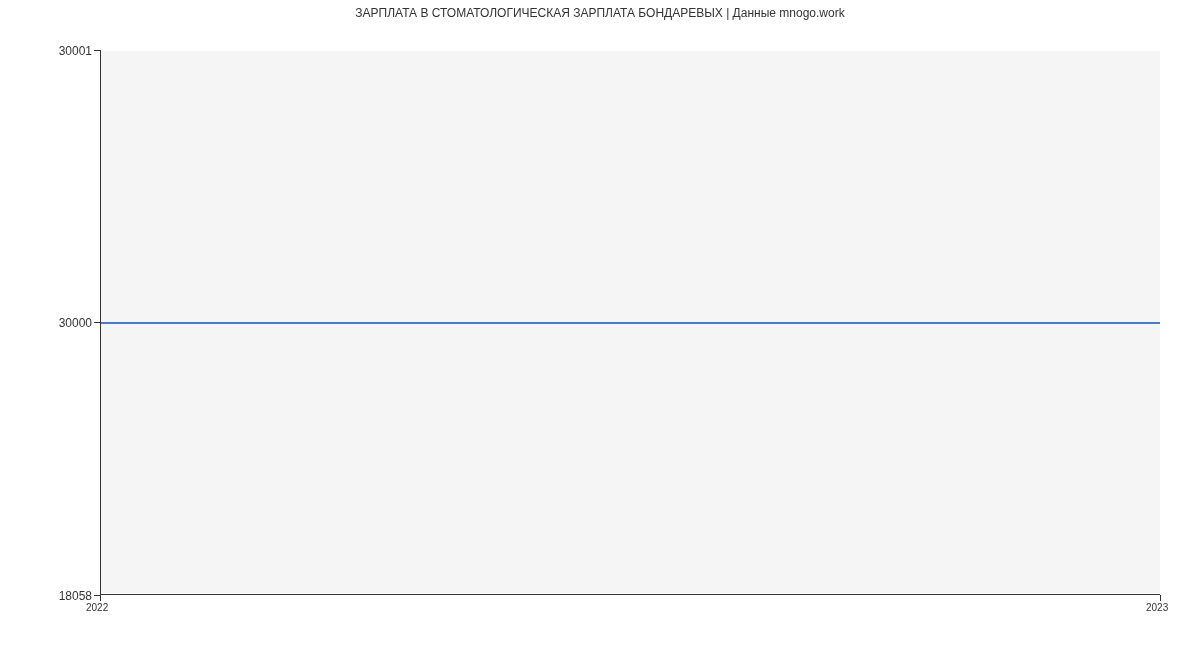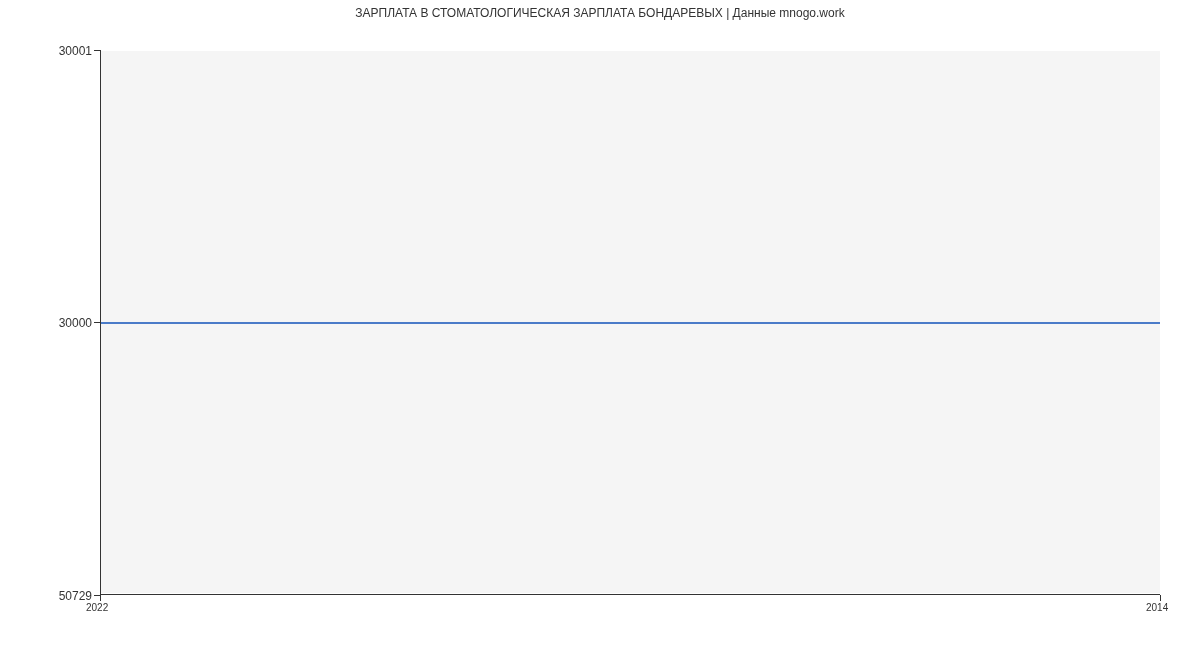--- a/index.html
+++ b/index.html
@@ -95,20 +95,20 @@
     <div class="data-line" style="top:272px;"></div>
   </div>
 
   <div class="y-tick" style="top:50px;"></div>
   <div class="y-tick-label" style="top:44px;">30001</div>
 
   <div class="y-tick" style="top:322px;"></div>
   <div class="y-tick-label" style="top:316px;margin-left:8px;">30000</div>
 
   <div class="y-tick" style="top:595px;"></div>
-  <div class="y-tick-label" style="top:589px;">50729</div>
+  <div class="y-tick-label" style="top:589px;">18058</div>
 
   <div class="x-tick" style="left:100px;"></div>
   <div class="x-tick-label" style="left:86px;">2022</div>
 
   <div class="x-tick" style="left:1160px;"></div>
-  <div class="x-tick-label" style="left:1146px;">2014</div>
+  <div class="x-tick-label" style="left:1146px;">2023</div>
 </div>
 
 </body></html>

